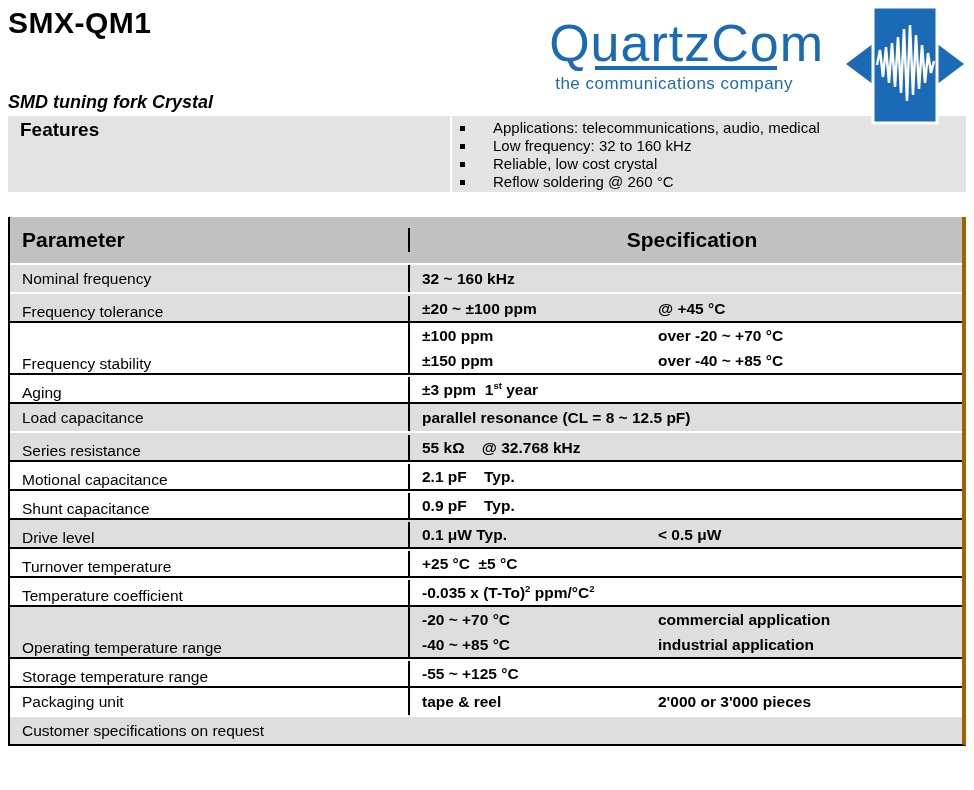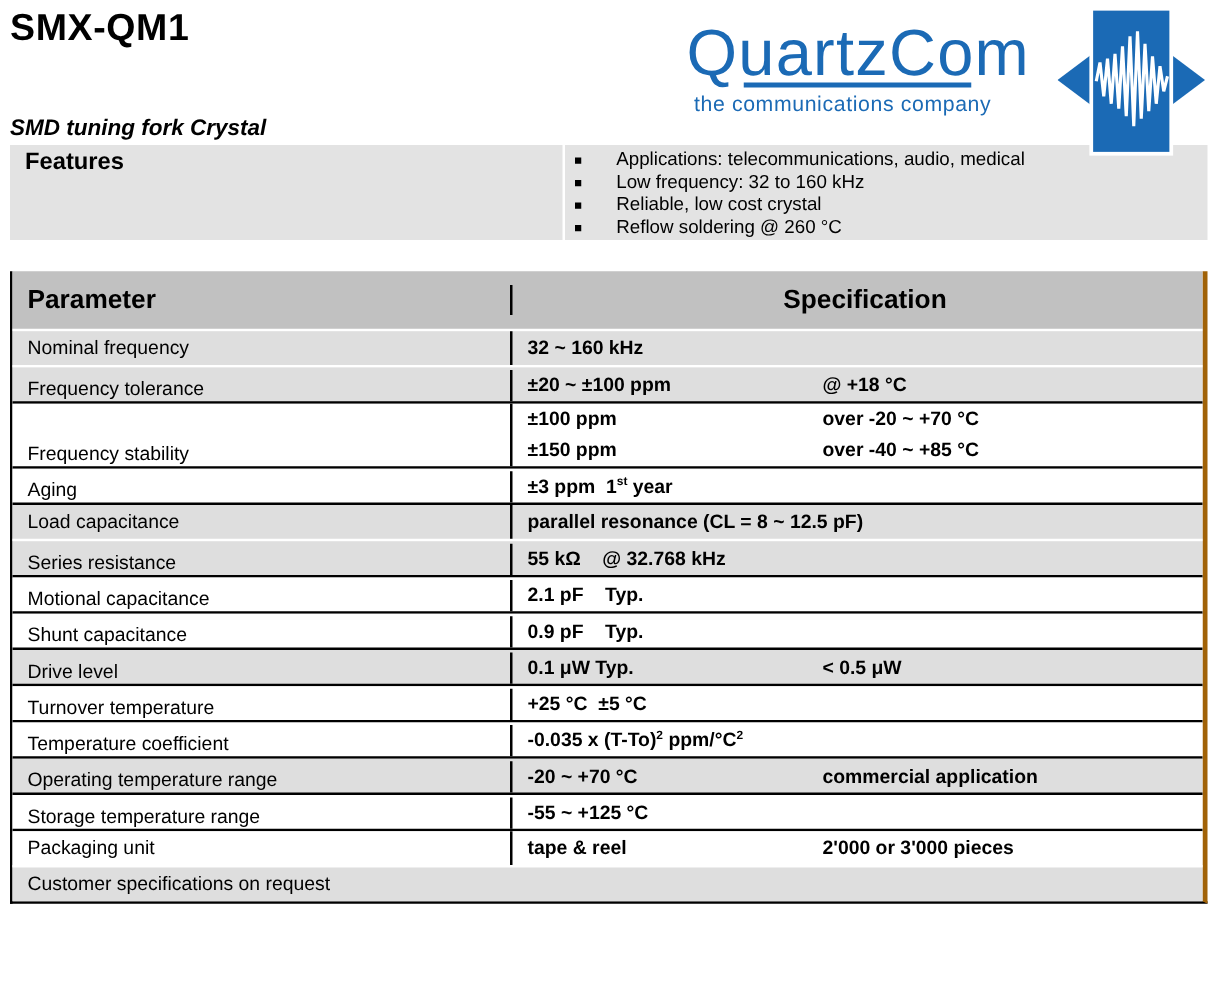--- a/index.html
+++ b/index.html
@@ -108,21 +108,21 @@
   <div class="trow gray sep-w">
     <div class="pcell">Nominal frequency</div>
     <div class="scell">
       <div class="sline"><span class="sval">32 ~ 160 kHz</span><span class="scond"></span></div>
     </div>
   </div>
 
   <div class="trow gray sep-b">
     <div class="pcell">Frequency tolerance</div>
     <div class="scell">
-      <div class="sline"><span class="sval">±20 ~ ±100 ppm</span><span class="scond">@ +18 °C</span></div>
+      <div class="sline"><span class="sval">±20 ~ ±100 ppm</span><span class="scond">@ +45 °C</span></div>
     </div>
   </div>
 
   <div class="trow dbl sep-b">
     <div class="pcell" style="align-items:flex-start;padding-top:2px;">Frequency stability</div>
     <div class="scell">
       <div class="sline"><span class="sval">±100 ppm</span><span class="scond">over -20 ~ +70 °C</span></div>
       <div class="sline"><span class="sval">±150 ppm</span><span class="scond">over -40 ~ +85 °C</span></div>
     </div>
   </div>
@@ -180,20 +180,21 @@
     <div class="pcell">Temperature coefficient</div>
     <div class="scell">
       <div class="sline"><span class="sval">-0.035 x (T-To)<sup>2</sup> ppm/°C<sup>2</sup></span><span class="scond"></span></div>
     </div>
   </div>
 
   <div class="trow gray dbl sep-b">
     <div class="pcell" style="align-items:flex-start;padding-top:2px;">Operating temperature range</div>
     <div class="scell">
       <div class="sline"><span class="sval">-20 ~ +70 °C</span><span class="scond">commercial application</span></div>
+      <div class="sline"><span class="sval">-40 ~ +85 °C</span><span class="scond">industrial application</span></div>
     </div>
   </div>
 
   <div class="trow sep-b">
     <div class="pcell">Storage temperature range</div>
     <div class="scell">
       <div class="sline"><span class="sval">-55 ~ +125 °C</span><span class="scond"></span></div>
     </div>
   </div>
 

